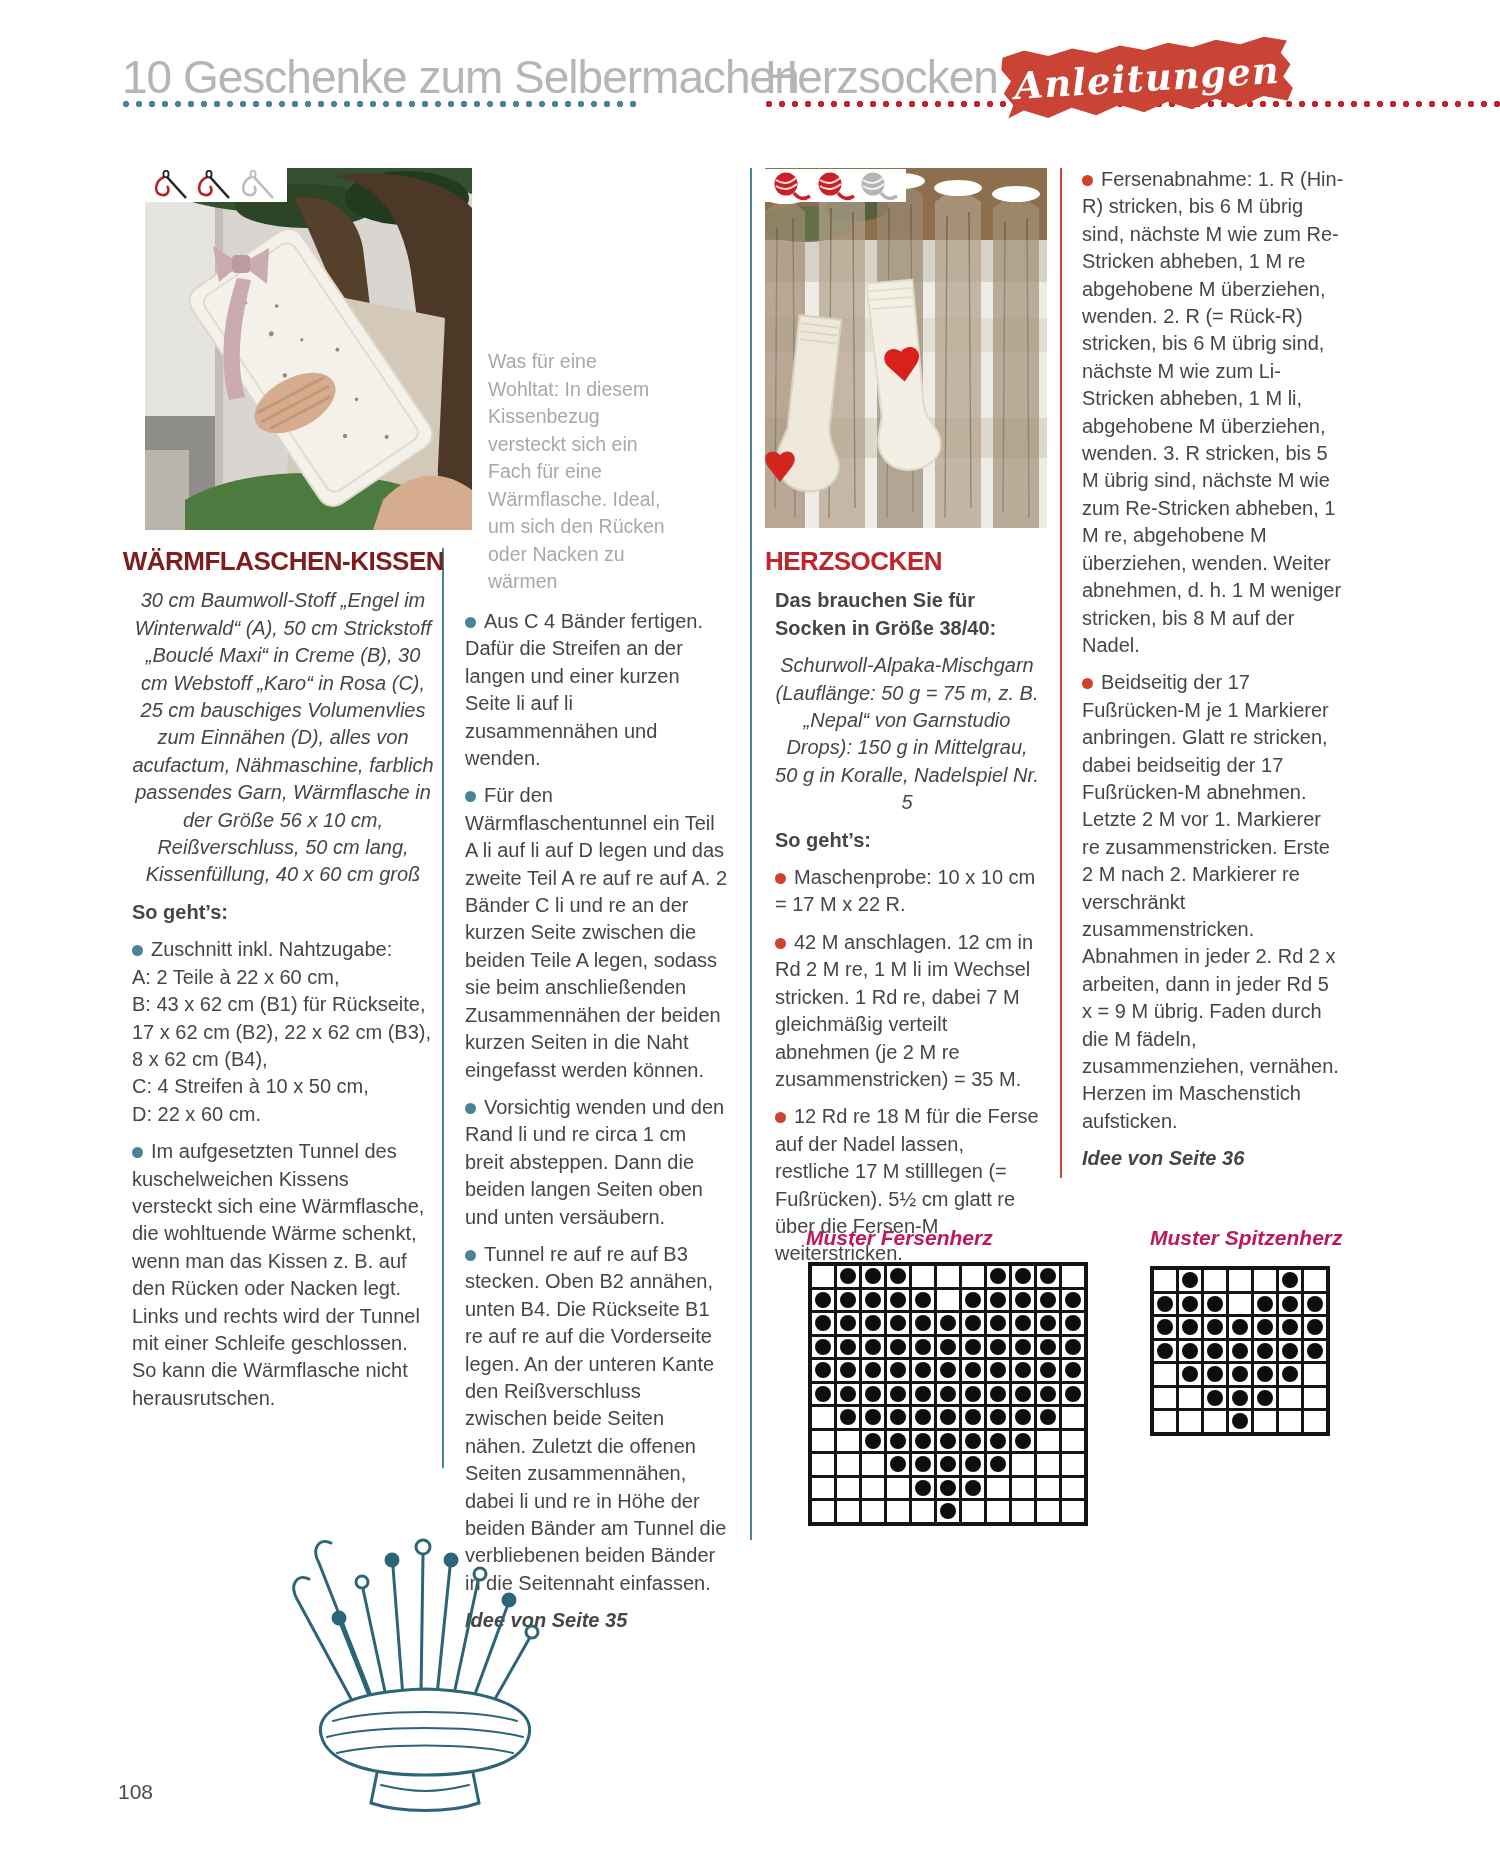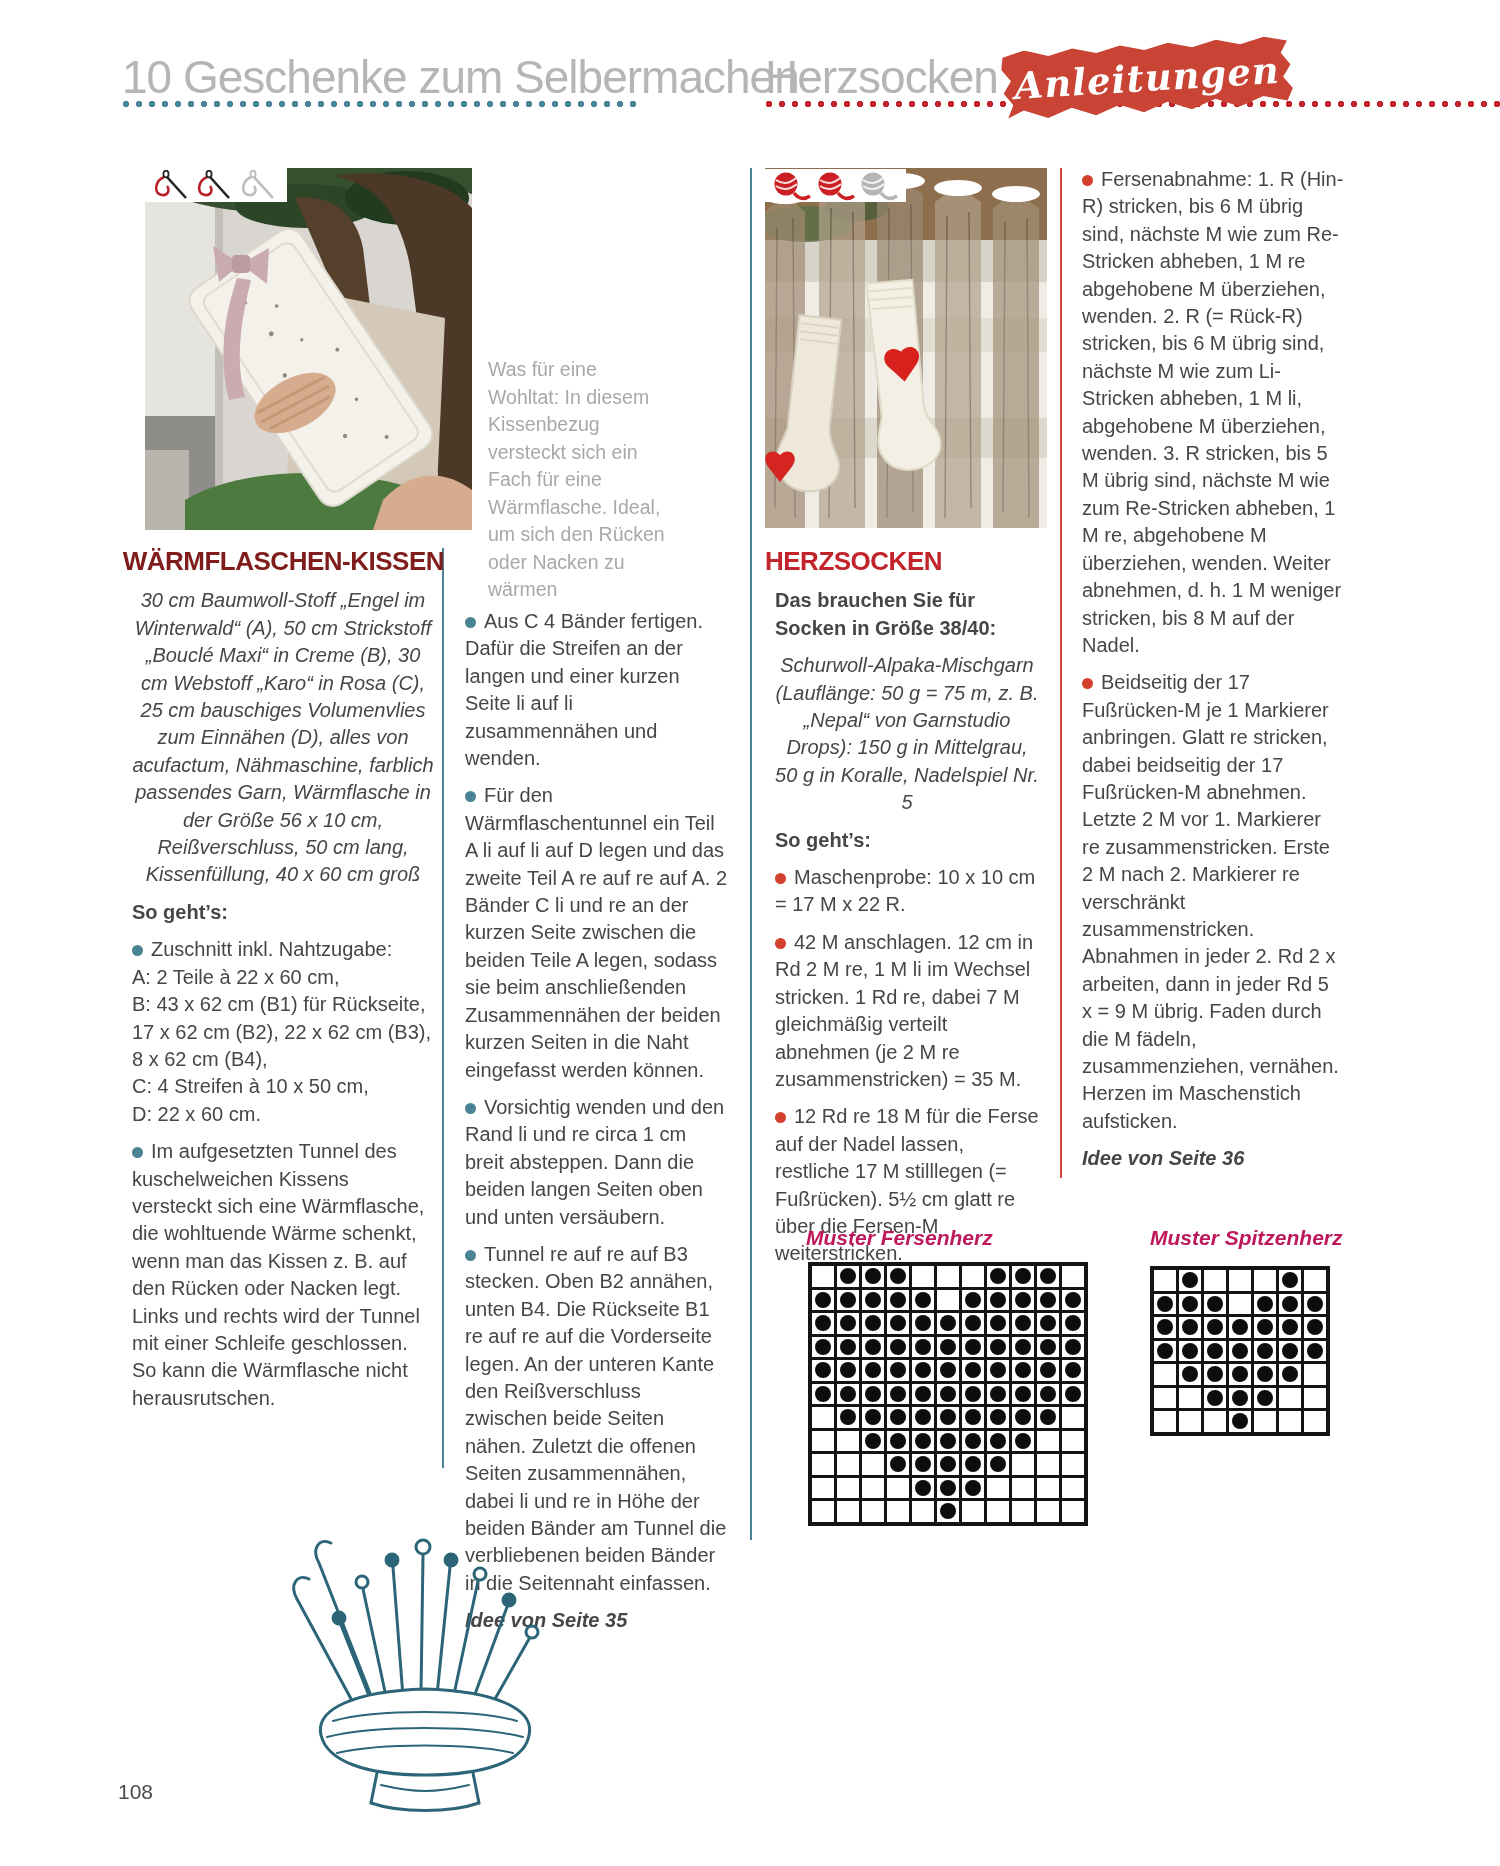--- a/index.html
+++ b/index.html
@@ -194,21 +194,21 @@
       <path d="M4,9 Q14,16 24,7 M4,15 Q14,22 25,13" stroke="rgba(255,255,255,0.85)" stroke-width="2" fill="none"></path>
       <path d="M22,22 Q29,31 38,25" stroke="#cb1f23" stroke-width="3.4" fill="none"></path>
     </svg>
     <svg width="40" height="30" viewBox="0 0 40 30">
       <circle cx="14" cy="13" r="11.5" fill="#b5b5b5"></circle>
       <path d="M4,9 Q14,16 24,7 M4,15 Q14,22 25,13" stroke="rgba(255,255,255,0.85)" stroke-width="2" fill="none"></path>
       <path d="M22,22 Q29,31 38,25" stroke="#b5b5b5" stroke-width="3.4" fill="none"></path>
     </svg>
   </div>
 
-  <div class="caption" style="left:488px;top:356px;width:178px">Was für eine Wohltat: In diesem Kissenbezug versteckt sich ein Fach für eine Wärmflasche. Ideal, um sich den Rücken oder Nacken zu wärmen</div>
+  <div class="caption" style="left:488px;top:348px;width:178px">Was für eine Wohltat: In diesem Kissenbezug versteckt sich ein Fach für eine Wärmflasche. Ideal, um sich den Rücken oder Nacken zu wärmen</div>
 
   <div class="vline vline-teal" style="left:442px;top:548px;height:920px"></div>
   <div class="vline vline-teal" style="left:750px;top:168px;height:1372px"></div>
   <div class="vline vline-red" style="left:1060px;top:168px;height:1010px"></div>
 
   <section class="col" style="left:122px;top:548px;width:322px">
     <h2 class="h2-teal">WÄRMFLASCHEN-KISSEN</h2>
     <p class="ital">30 cm Baumwoll-Stoff „Engel im Winterwald“ (A), 50 cm Strickstoff „Bouclé Maxi“ in Creme (B), 30 cm Webstoff „Karo“ in Rosa (C), 25 cm bauschiges Volumenvlies zum Einnähen (D), alles von acufactum, Nähmaschine, farblich passendes Garn, Wärmflasche in der Größe 56 x 10 cm, Reißverschluss, 50 cm lang, Kissenfüllung, 40 x 60 cm groß</p>
     <p class="bold">So geht’s:</p>
     <p class="step"><span class="dot dot-teal"></span><span class="pre">Zuschnitt inkl. Nahtzugabe:

